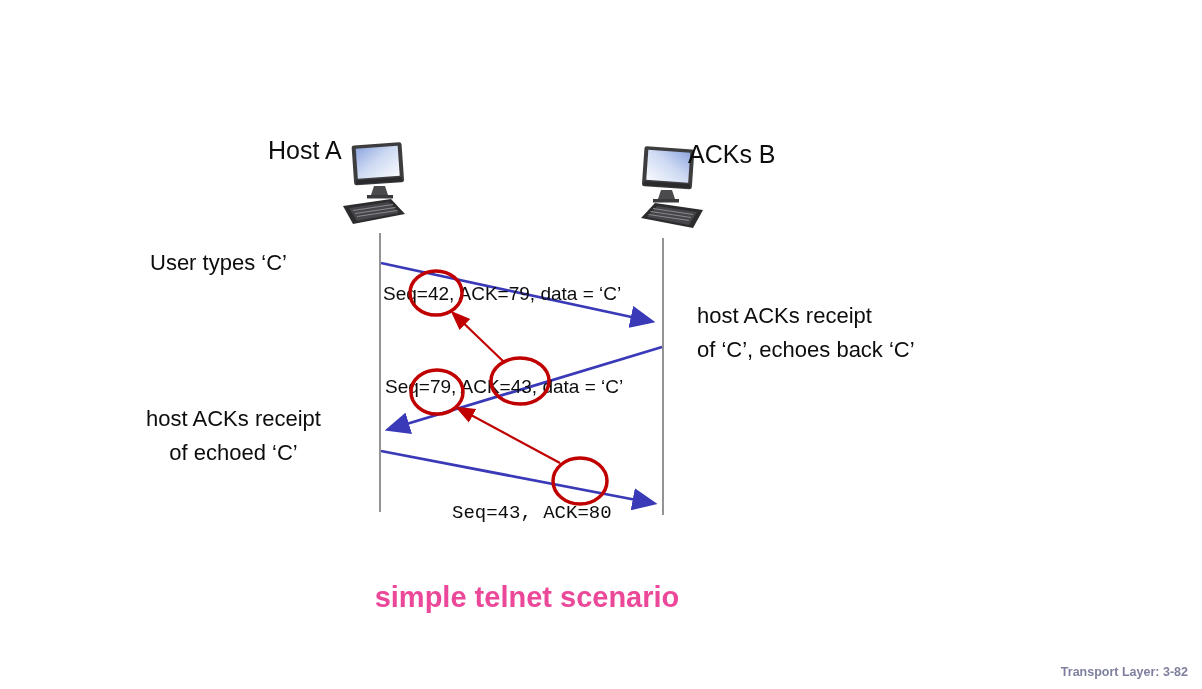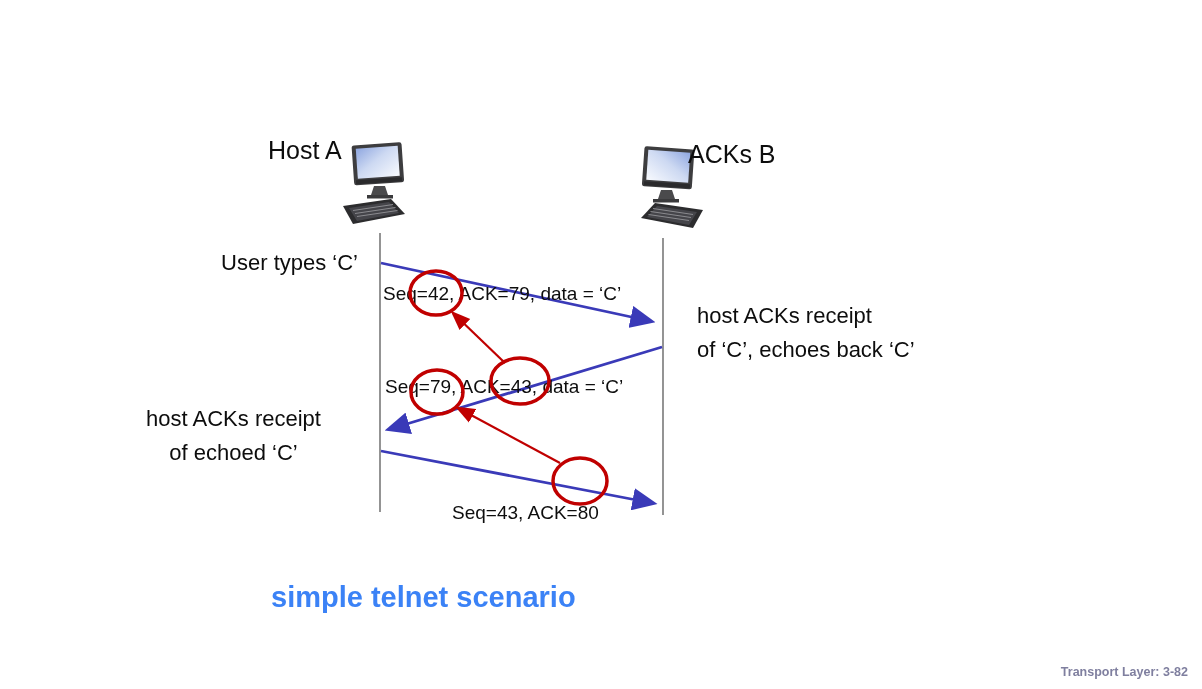--- a/index.html
+++ b/index.html
@@ -21,23 +21,24 @@
     font-size:48px; font-weight:bold;
     color:#1f1fa8; letter-spacing:-0.5px;
   }
   .host-label { font-size:25px; color:#0d0d0d; }
   .annot {
     font-size:22px; color:#0d0d0d;
     white-space:pre-line; line-height:1.55;
   }
   .msg { font-size:19px; color:#0d0d0d; white-space:nowrap; }
   #caption {
-    left:271px; top:581px; width:500px;
+    left:277px; top:581px; width:500px;
+    text-align:center;
     font-size:29px; font-weight:bold;
-    color:#3b82f6;
+    color:#ec4899;
   }
   #footer {
     right:14px; bottom:10px;
     font-size:12.5px; font-weight:bold;
     color:#7f7f9f;
     margin-left:36px;
   }
 </style>
 </head>
 <body>
@@ -94,33 +95,33 @@
       <line x1="12" y1="66.5" x2="52" y2="60.5" stroke="#8a8a8e" stroke-width="1"></line>
       <line x1="14" y1="69.5" x2="54.5" y2="63.5" stroke="#8a8a8e" stroke-width="1"></line>
       <line x1="16" y1="72.5" x2="56.5" y2="66.5" stroke="#8a8a8e" stroke-width="1"></line>
     </g>
   </svg>
 
 
   <div class="abs host-label" style="left:268px; top:136px;">Host A</div>
   <div class="abs host-label" style="left:688px; top:140px;">ACKs B</div>
 
-  <div class="abs annot" style="left:150px; top:246px; width:208px; text-align:right;">User types ‘C’</div>
+  <div class="abs annot" style="left:150px; top:246px; width:208px; ">User types ‘C’</div>
 
   <div class="abs msg" style="left:383px; top:283px;">Seq=42, ACK=79, data = ‘C’</div>
 
   <div class="abs annot" style="left:697px; top:299px;">host ACKs receipt
 of ‘C’, echoes back ‘C’</div>
 
   <div class="abs msg" style="left:385px; top:376px;">Seq=79, ACK=43, data = ‘C’</div>
 
   <div class="abs annot" style="left:112px; top:402px; width:243px; text-align:center;">host ACKs receipt
 of echoed ‘C’</div>
 
-  <div class="abs msg" style="left:452px; top:502px;">Seq=43, ACK=80</div>
+  <div class="abs msg" style="left:452px; top:502px;font-family:Liberation Mono, monospace;">Seq=43, ACK=80</div>
 
   <div class="abs" id="caption">simple telnet scenario</div>
   <div class="abs" id="footer">Transport Layer: 3-82</div>
 
   <svg id="overlay" class="layer">
     <ellipse cx="436" cy="293" rx="26" ry="22" fill="none" stroke="#c00000" stroke-width="3.5"></ellipse>
     <ellipse cx="520" cy="381" rx="29" ry="23" fill="none" stroke="#c00000" stroke-width="3.5"></ellipse>
     <ellipse cx="437" cy="392" rx="26" ry="22" fill="none" stroke="#c00000" stroke-width="3.5"></ellipse>
     <ellipse cx="580" cy="481" rx="27" ry="23" fill="none" stroke="#c00000" stroke-width="3.5"></ellipse>
 

